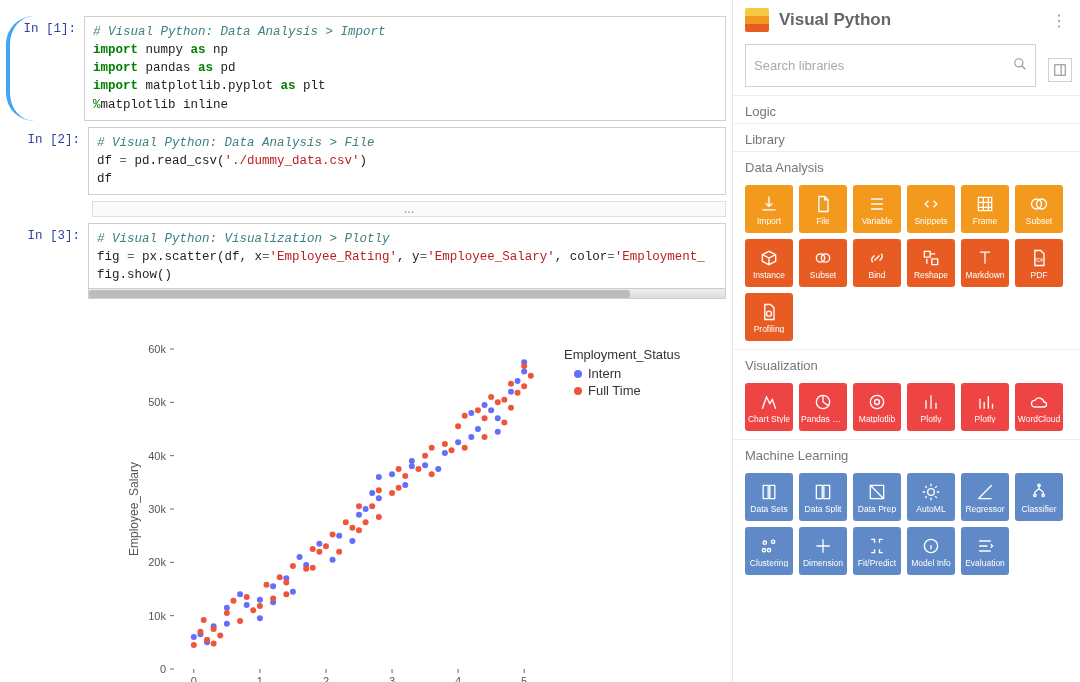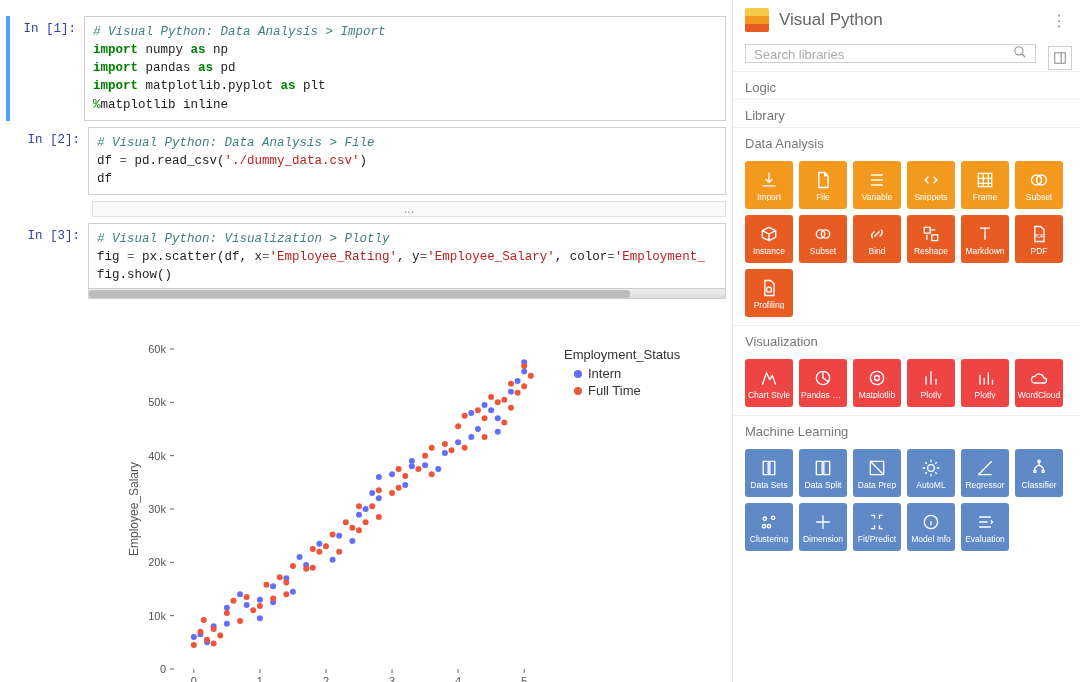--- a/index.html
+++ b/index.html
@@ -14,20 +14,21 @@
     display: flex;
   }
   .notebook {
     width: 732px;
     padding: 10px 0 10px 4px;
     overflow: hidden;
   }
   .cell {
     display: flex;
     margin: 6px 6px 6px 6px;
+    border-radius: 28px;
   }
   .cell .prompt {
     width: 78px;
     text-align: right;
     padding: 6px 8px 0 0;
     font-family: "SFMono-Regular", Consolas, "Liberation Mono", Menlo, monospace;
     font-size: 12.5px;
     color: #303F9F;
   }
   .cell .src {
@@ -90,27 +91,27 @@
     background: #fff;
     display:flex; flex-direction:column;
   }
   .vp-header {
     display:flex; align-items:center; gap:10px;
     padding: 8px 12px;
   }
   .vp-logo { width:24px; height:24px; border-radius:2px;
     background: linear-gradient(#f7c945 0%, #f7c945 33%, #f39a1e 33%, #f39a1e 66%, #e85c24 66%, #e85c24 100%);
   }
-  .vp-title { font-size: 17px; color:#666; font-weight:400; }
+  .vp-title { font-size: 17px; color:#666; font-weight:700; }
   .vp-menu-dots { margin-left:auto; color:#999; font-size:16px; letter-spacing:1px; cursor:pointer; }
   .vp-search {
     margin: 4px 12px 8px 12px;
-    display:flex; align-items:flex-end;
+    display:flex; align-items:center;
     border:1px solid #d0d0d0;
-    padding: 0 8px;
+    padding: 12px 8px;
     color:#999;
   }
   .vp-search input {
     flex:1; border:none; outline:none; font-size:13px; color:#333;
   }
   .vp-search input::placeholder { color:#aaa; }
   .vp-toggle-btn {
     width:24px; height:24px; margin: 4px 8px 0 0;
     border:1px solid #d0d0d0; background:#fff; color:#999;
     display:flex; align-items:center; justify-content:center; font-size:12px;

